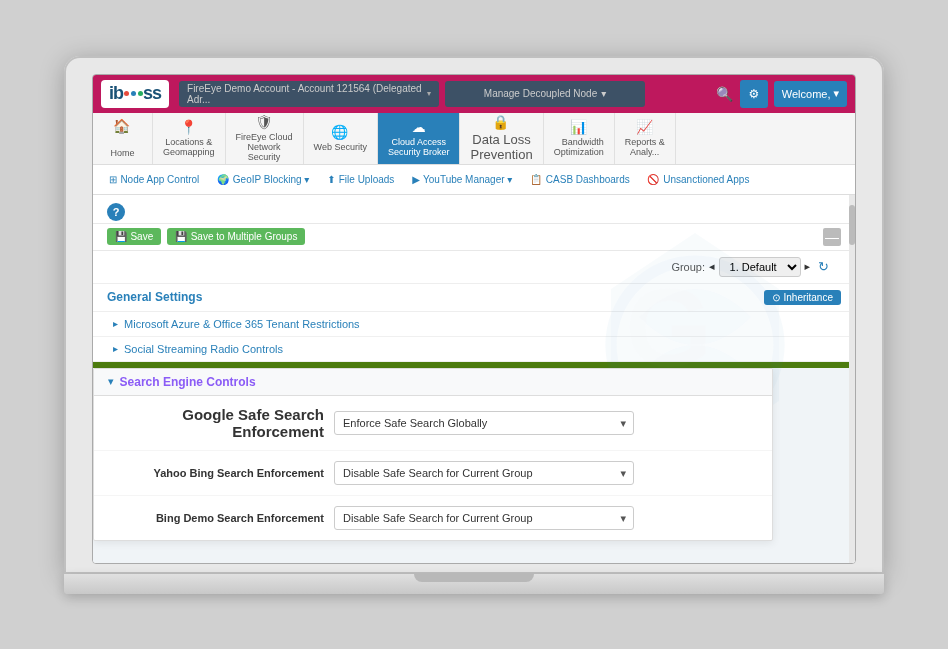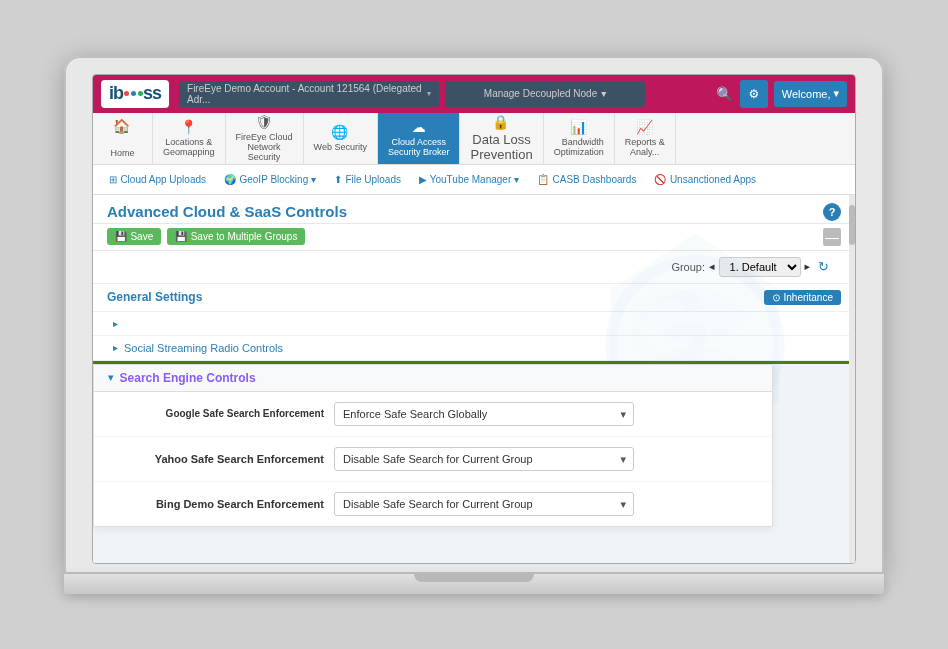--- a/index.html
+++ b/index.html
@@ -391,21 +391,21 @@
           </div>
           <div class="nav-item">
             <span style="font-size:14px;">📈</span>
             <span style="font-size:9px;color:#555;text-align:center;">Reports &amp;<br>Analy...</span>
           </div>
         </div>
 
         <div class="sub-nav">
           <div class="sub-nav-item">
             <span>⊞</span>
-            <span>Cloud App Uploads</span>
+            <span>Node App Control</span>
           </div>
           <div class="sub-nav-item">
             <span>🌍</span>
             <span>GeoIP Blocking ▾</span>
           </div>
           <div class="sub-nav-item">
             <span>⬆</span>
             <span>File Uploads</span>
           </div>
           <div class="sub-nav-item">
@@ -429,21 +429,20 @@
               <path d="M100 20 L160 60 L160 140 L100 180 L40 140 L40 60 Z" fill="#2980b9" opacity="0.3"></path>
               <circle cx="100" cy="100" r="60" fill="none" stroke="#2980b9" stroke-width="8" opacity="0.4"></circle>
               <path d="M60 80 Q100 40 140 80 Q100 120 60 80 Z" fill="#2980b9" opacity="0.2"></path>
               <path d="M60 120 Q100 160 140 120 Q100 80 60 120 Z" fill="#2980b9" opacity="0.2"></path>
               <text x="50" y="115" font-size="80" fill="#aaa" font-weight="bold" opacity="0.15">G</text>
             </svg>
           </div>
 
           <div class="settings-panel">
             <div style="background:#fff;padding:8px 14px 2px;display:flex;align-items:center;justify-content:space-between;border-bottom:1px solid #e8e8e8;">
-              <span style="color:#2980b9;font-size:15px;font-weight:bold;">Advanced Cloud &amp; SaaS Controls</span>
               <div class="help-icon">?</div>
             </div>
             <div class="page-actions">
               <div class="btn-save">
                 <span>💾</span>
                 <span>Save</span>
               </div>
               <div class="btn-save-multi">
                 <span>💾</span>
                 <span>Save to Multiple Groups</span>
@@ -458,57 +457,58 @@
               <select style="font-size:11px;padding:2px 6px;border:1px solid #ccc;border-radius:3px;">
                 <option>1. Default</option>
               </select>
               <span style="font-size:11px;color:#333;cursor:pointer;">▸</span>
               <span style="color:#2980b9;font-size:13px;cursor:pointer;margin-left:4px;">↻</span>
             </div>
           </div>
 
           <div style="position:relative;background:#f0f4f7;">
 
-            <div style="background:#fff;margin:0;border-bottom:3px solid #4d7c0f;">
+            <div style="background:#fff;margin:0;border-bottom:6px solid #4d7c0f;">
               <div style="padding:6px 14px;display:flex;align-items:center;justify-content:space-between;border-bottom:1px solid #eee;">
                 <span style="color:#2980b9;font-size:12px;font-weight:bold;">General Settings</span>
                 <div style="background:#2980b9;color:#fff;font-size:10px;padding:2px 8px;border-radius:3px;display:flex;align-items:center;gap:3px;cursor:pointer;">
                   <span>⊙</span>
                   <span>Inheritance</span>
                 </div>
               </div>
               <div style="padding:6px 14px 6px 20px;border-bottom:1px solid #f0f0f0;display:flex;align-items:center;gap:6px;cursor:pointer;">
                 <span style="color:#2980b9;font-size:10px;">▸</span>
+                <span style="color:#2980b9;font-size:11px;">Microsoft Azure &amp; Office 365 Tenant Restrictions</span>
               </div>
               <div style="padding:6px 14px 6px 20px;border-bottom:1px solid #f0f0f0;display:flex;align-items:center;gap:6px;cursor:pointer;">
                 <span style="color:#2980b9;font-size:10px;">▸</span>
                 <span style="color:#2980b9;font-size:11px;">Social Streaming Radio Controls</span>
               </div>
             </div>
 
             <div style="background:#fff;border:1px solid #ddd;border-radius:2px;box-shadow:0 2px 8px rgba(0,0,0,0.08);position:relative;z-index:10;width:680px;">
               <div style="background:#f8f9fa;border-bottom:1px solid #ddd;padding:6px 14px;display:flex;align-items:center;gap:6px;">
                 <span style="color:#2980b9;font-size:11px;">▾</span>
                 <span style="color:#8b5cf6;font-size:12px;font-weight:bold;">Search Engine Controls</span>
               </div>
 
               <div style="display:flex;align-items:center;padding:10px 20px;gap:10px;border-bottom:1px solid #f5f5f5;">
-                <span style="font-size:10px;color:#333;font-weight:bold;width:210px;text-align:right;flex-shrink:0;">Google Safe Search Enforcement</span>
+                <span style="font-size:15px;color:#333;font-weight:bold;width:210px;text-align:right;flex-shrink:0;">Google Safe Search Enforcement</span>
                 <div style="position:relative;flex:1;max-width:300px;">
                   <select style="width:100%;font-size:11px;padding:5px 24px 5px 8px;border:1px solid #ccc;border-radius:3px;background:#fff;appearance:none;-webkit-appearance:none;cursor:pointer;color:#333;">
                     <option>Enforce Safe Search Globally</option>
                     <option>Disable Safe Search for Current Group</option>
                     <option>Disable Safe Search Globally</option>
                   </select>
                   <span style="position:absolute;right:8px;top:50%;transform:translateY(-50%);color:#555;pointer-events:none;font-size:11px;">▾</span>
                 </div>
               </div>
 
               <div style="display:flex;align-items:center;padding:10px 20px;gap:10px;border-bottom:1px solid #f5f5f5;">
-                <span style="font-size:11px;color:#333;font-weight:bold;width:210px;text-align:right;flex-shrink:0;">Yahoo Safe Search Enforcement</span>
+                <span style="font-size:11px;color:#333;font-weight:bold;width:210px;text-align:right;flex-shrink:0;">Yahoo Bing Search Enforcement</span>
                 <div style="position:relative;flex:1;max-width:300px;">
                   <select style="width:100%;font-size:11px;padding:5px 24px 5px 8px;border:1px solid #ccc;border-radius:3px;background:#fff;appearance:none;-webkit-appearance:none;cursor:pointer;color:#333;">
                     <option>Enforce Safe Search Globally</option>
                     <option selected="">Disable Safe Search for Current Group</option>
                     <option>Disable Safe Search Globally</option>
                   </select>
                   <span style="position:absolute;right:8px;top:50%;transform:translateY(-50%);color:#555;pointer-events:none;font-size:11px;">▾</span>
                 </div>
               </div>
 

